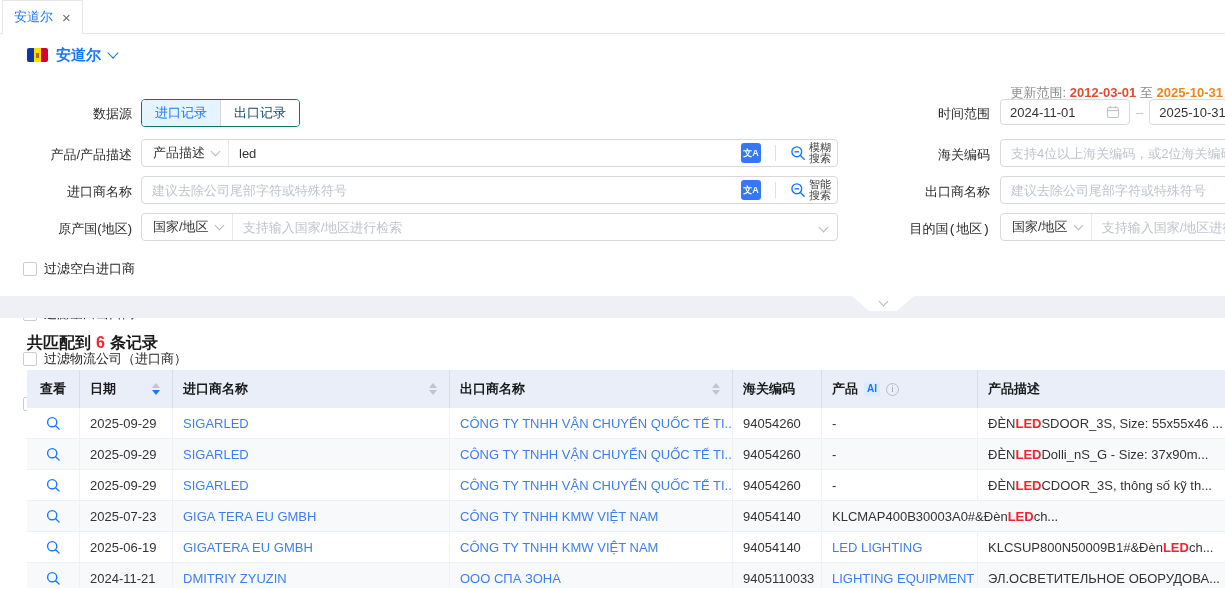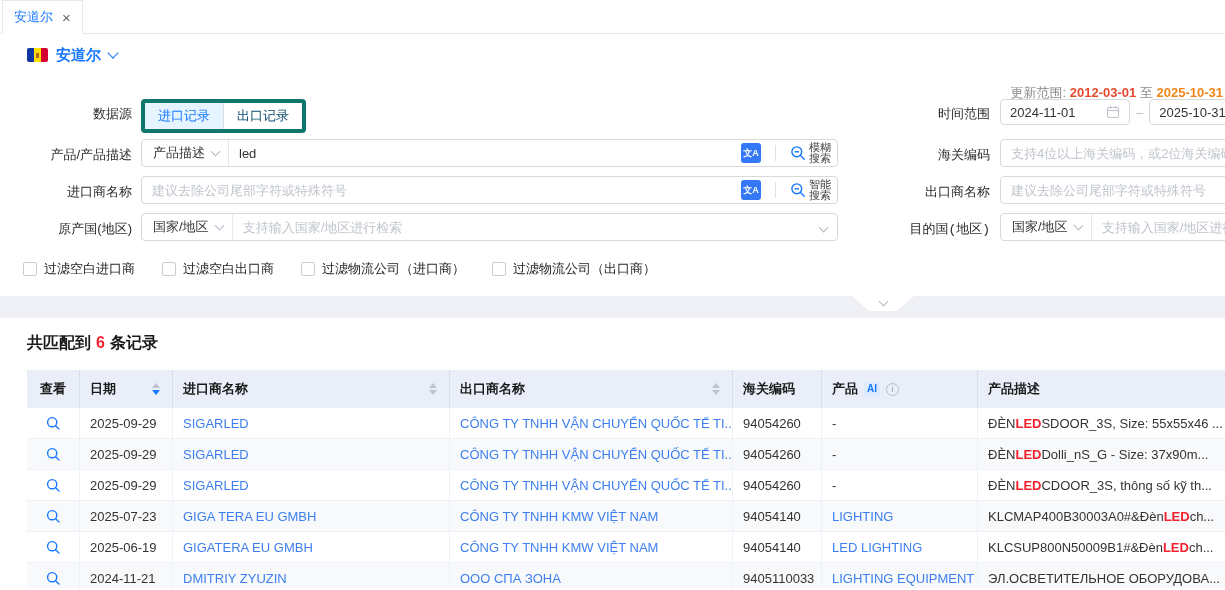--- a/index.html
+++ b/index.html
@@ -25,21 +25,21 @@
 
   
   .update-range{position:absolute;top:84px;right:2px;color:#8c8c8c;white-space:nowrap;}
   .update-range .d1{color:#e64a2e;font-weight:bold;}
   .update-range .d2{color:#f08416;font-weight:bold;}
 
   .flabel{position:absolute;left:0;width:132px;text-align:right;color:#2b2b2b;}
   .rlabel{position:absolute;left:860px;width:130px;text-align:right;color:#2b2b2b;}
 
   
-  .toggle{position:absolute;left:141px;top:99px;display:flex;height:26px;border:4px solid #0f766e;
+  .toggle{position:absolute;left:141px;top:99px;display:flex;height:26px;border:1px solid #0f766e;
           border-radius:4px;overflow:hidden;background:#fff;justify-content:space-between;}
   .seg{padding:0 13px;line-height:26px;color:#0c4a6e;cursor:pointer;background:#fff;}
   .seg.sel{background:#e6f4ff;color:#1677ff;}
   .seg + .seg{border-left:1px solid #d9d9d9;}
 
   .dates{position:absolute;left:1000px;top:99px;display:flex;align-items:center;}
   .datebox{box-sizing:border-box;width:130px;height:26px;border:1px solid #d9d9d9;border-radius:4px;
            display:flex;align-items:center;padding:0 9px;color:#333;background:#fff;flex:none;}
   .datebox .cal{margin-left:auto;display:flex;}
   .datesep{color:#bfbfbf;margin:0 6px;}
@@ -56,21 +56,21 @@
   .itools{display:flex;align-items:center;gap:14px;padding-right:6px;flex:none;}
   .trans-icon{width:20px;height:20px;border-radius:3px;background:#3478f6;color:#fff;font-size:9px;
               font-weight:bold;display:flex;align-items:center;justify-content:center;cursor:pointer;}
   .vdiv{width:1px;height:16px;background:#e0e0e0;}
   .searchbtn{display:flex;align-items:center;gap:3px;cursor:pointer;}
   .sblabel{font-size:11px;line-height:11px;color:#404040;}
   .sblabel span{display:block;}
   .endchev{margin:0 10px 0 auto;flex:none;}
 
   
-  .cbrow{position:absolute;left:23px;top:260px;display:flex;gap:27px;align-items:flex-start;}
+  .cbrow{position:absolute;left:23px;top:260px;display:flex;gap:27px;align-items:flex-start;flex-direction:column;}
   .cb{display:flex;align-items:center;gap:7px;cursor:pointer;}
   .box{width:14px;height:14px;box-sizing:border-box;border:1px solid #ccc;border-radius:2px;background:#fff;flex:none;}
 
   
   .band{position:absolute;left:0;top:296px;width:1225px;height:22px;background:#eef0f5;}
   .handle{position:absolute;left:852px;top:0;width:62px;height:15px;background:#fff;
           clip-path:polygon(0 0,100% 0,72% 100%,28% 100%);
           display:flex;justify-content:center;cursor:pointer;}
   .handle .chev.gray{margin-top:2px;}
 
@@ -380,23 +380,20 @@
             </span>
           </div>
           <div class="td c2">2025-07-23</div>
           <div class="td c3">
             <span class="link">GIGA TERA EU GMBH</span>
           </div>
           <div class="td c4">
             <span class="link">CÔNG TY TNHH KMW VIỆT NAM</span>
           </div>
           <div class="td c5">94054140</div>
-          <div class="td c6">
-            <span class="link">LIGHTING</span>
-          </div>
           <div class="td c7">
             <span>KLCMAP400B30003A0#&amp;Đèn </span>
             <span class="hl">LED</span>
             <span> ch...</span>
           </div>
         </div>
         <div class="trow">
           <div class="td c1">
             <span class="viewbtn">
               <svg width="15" height="15" viewBox="0 0 16 16">

